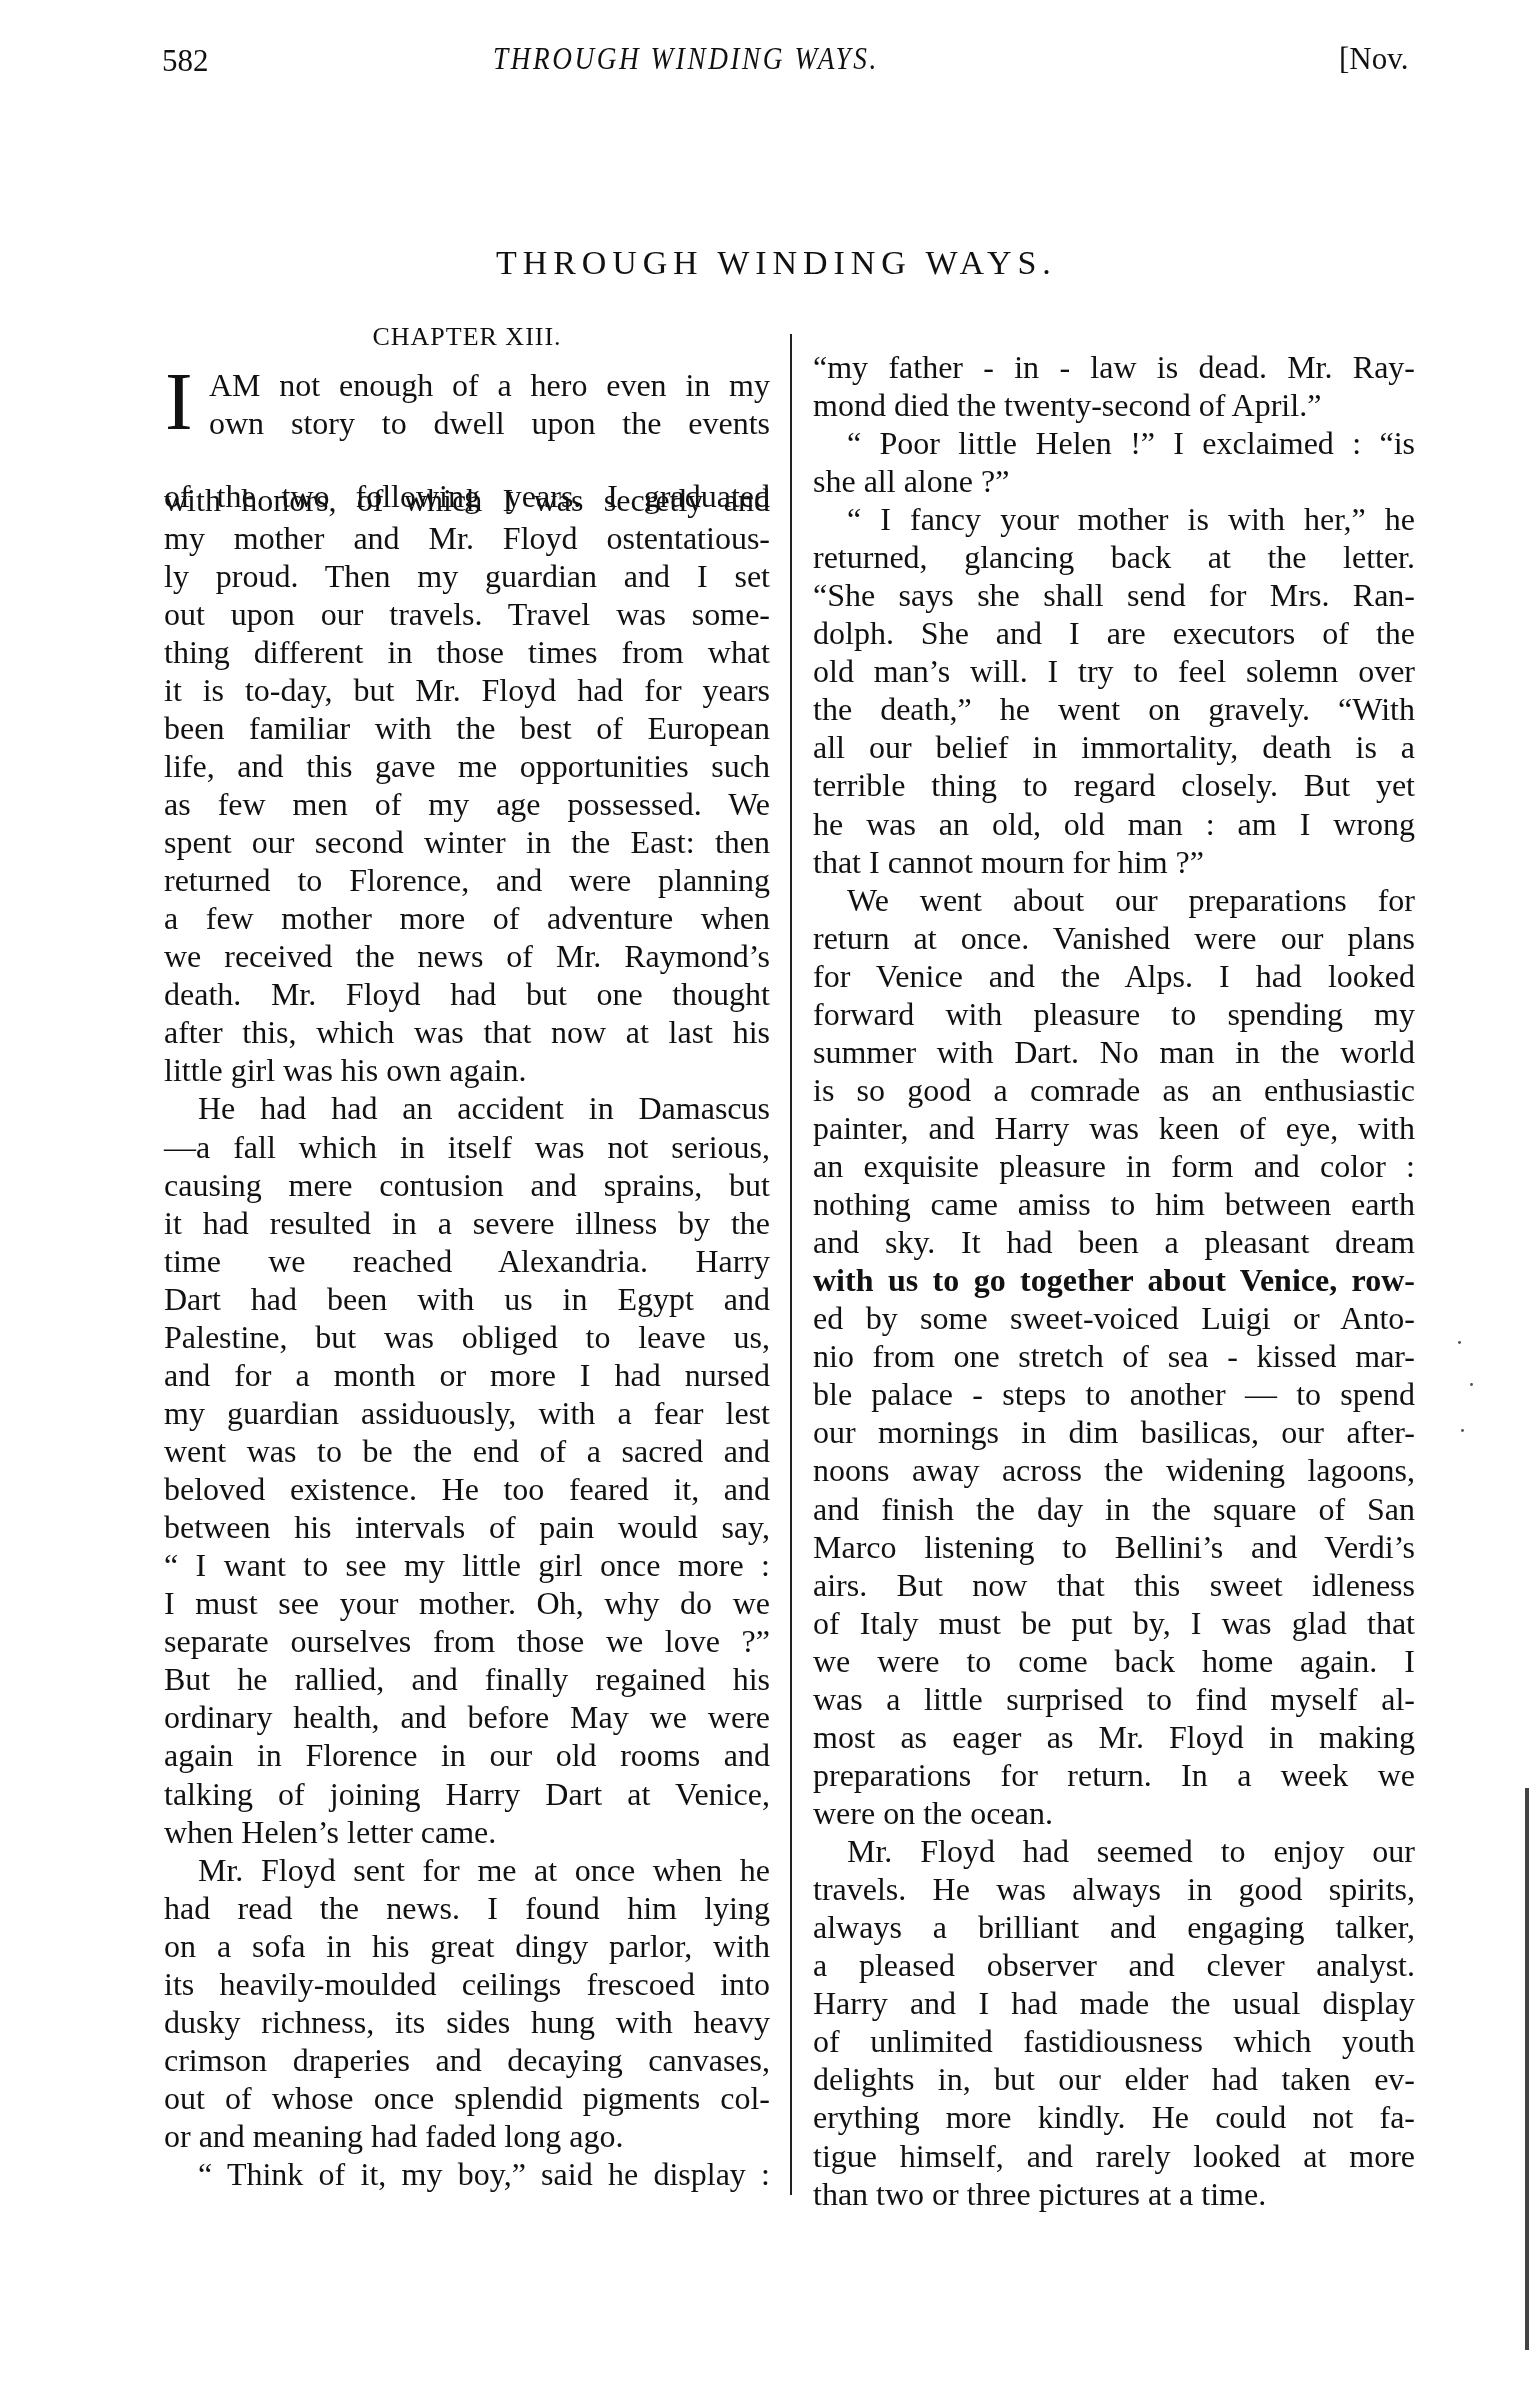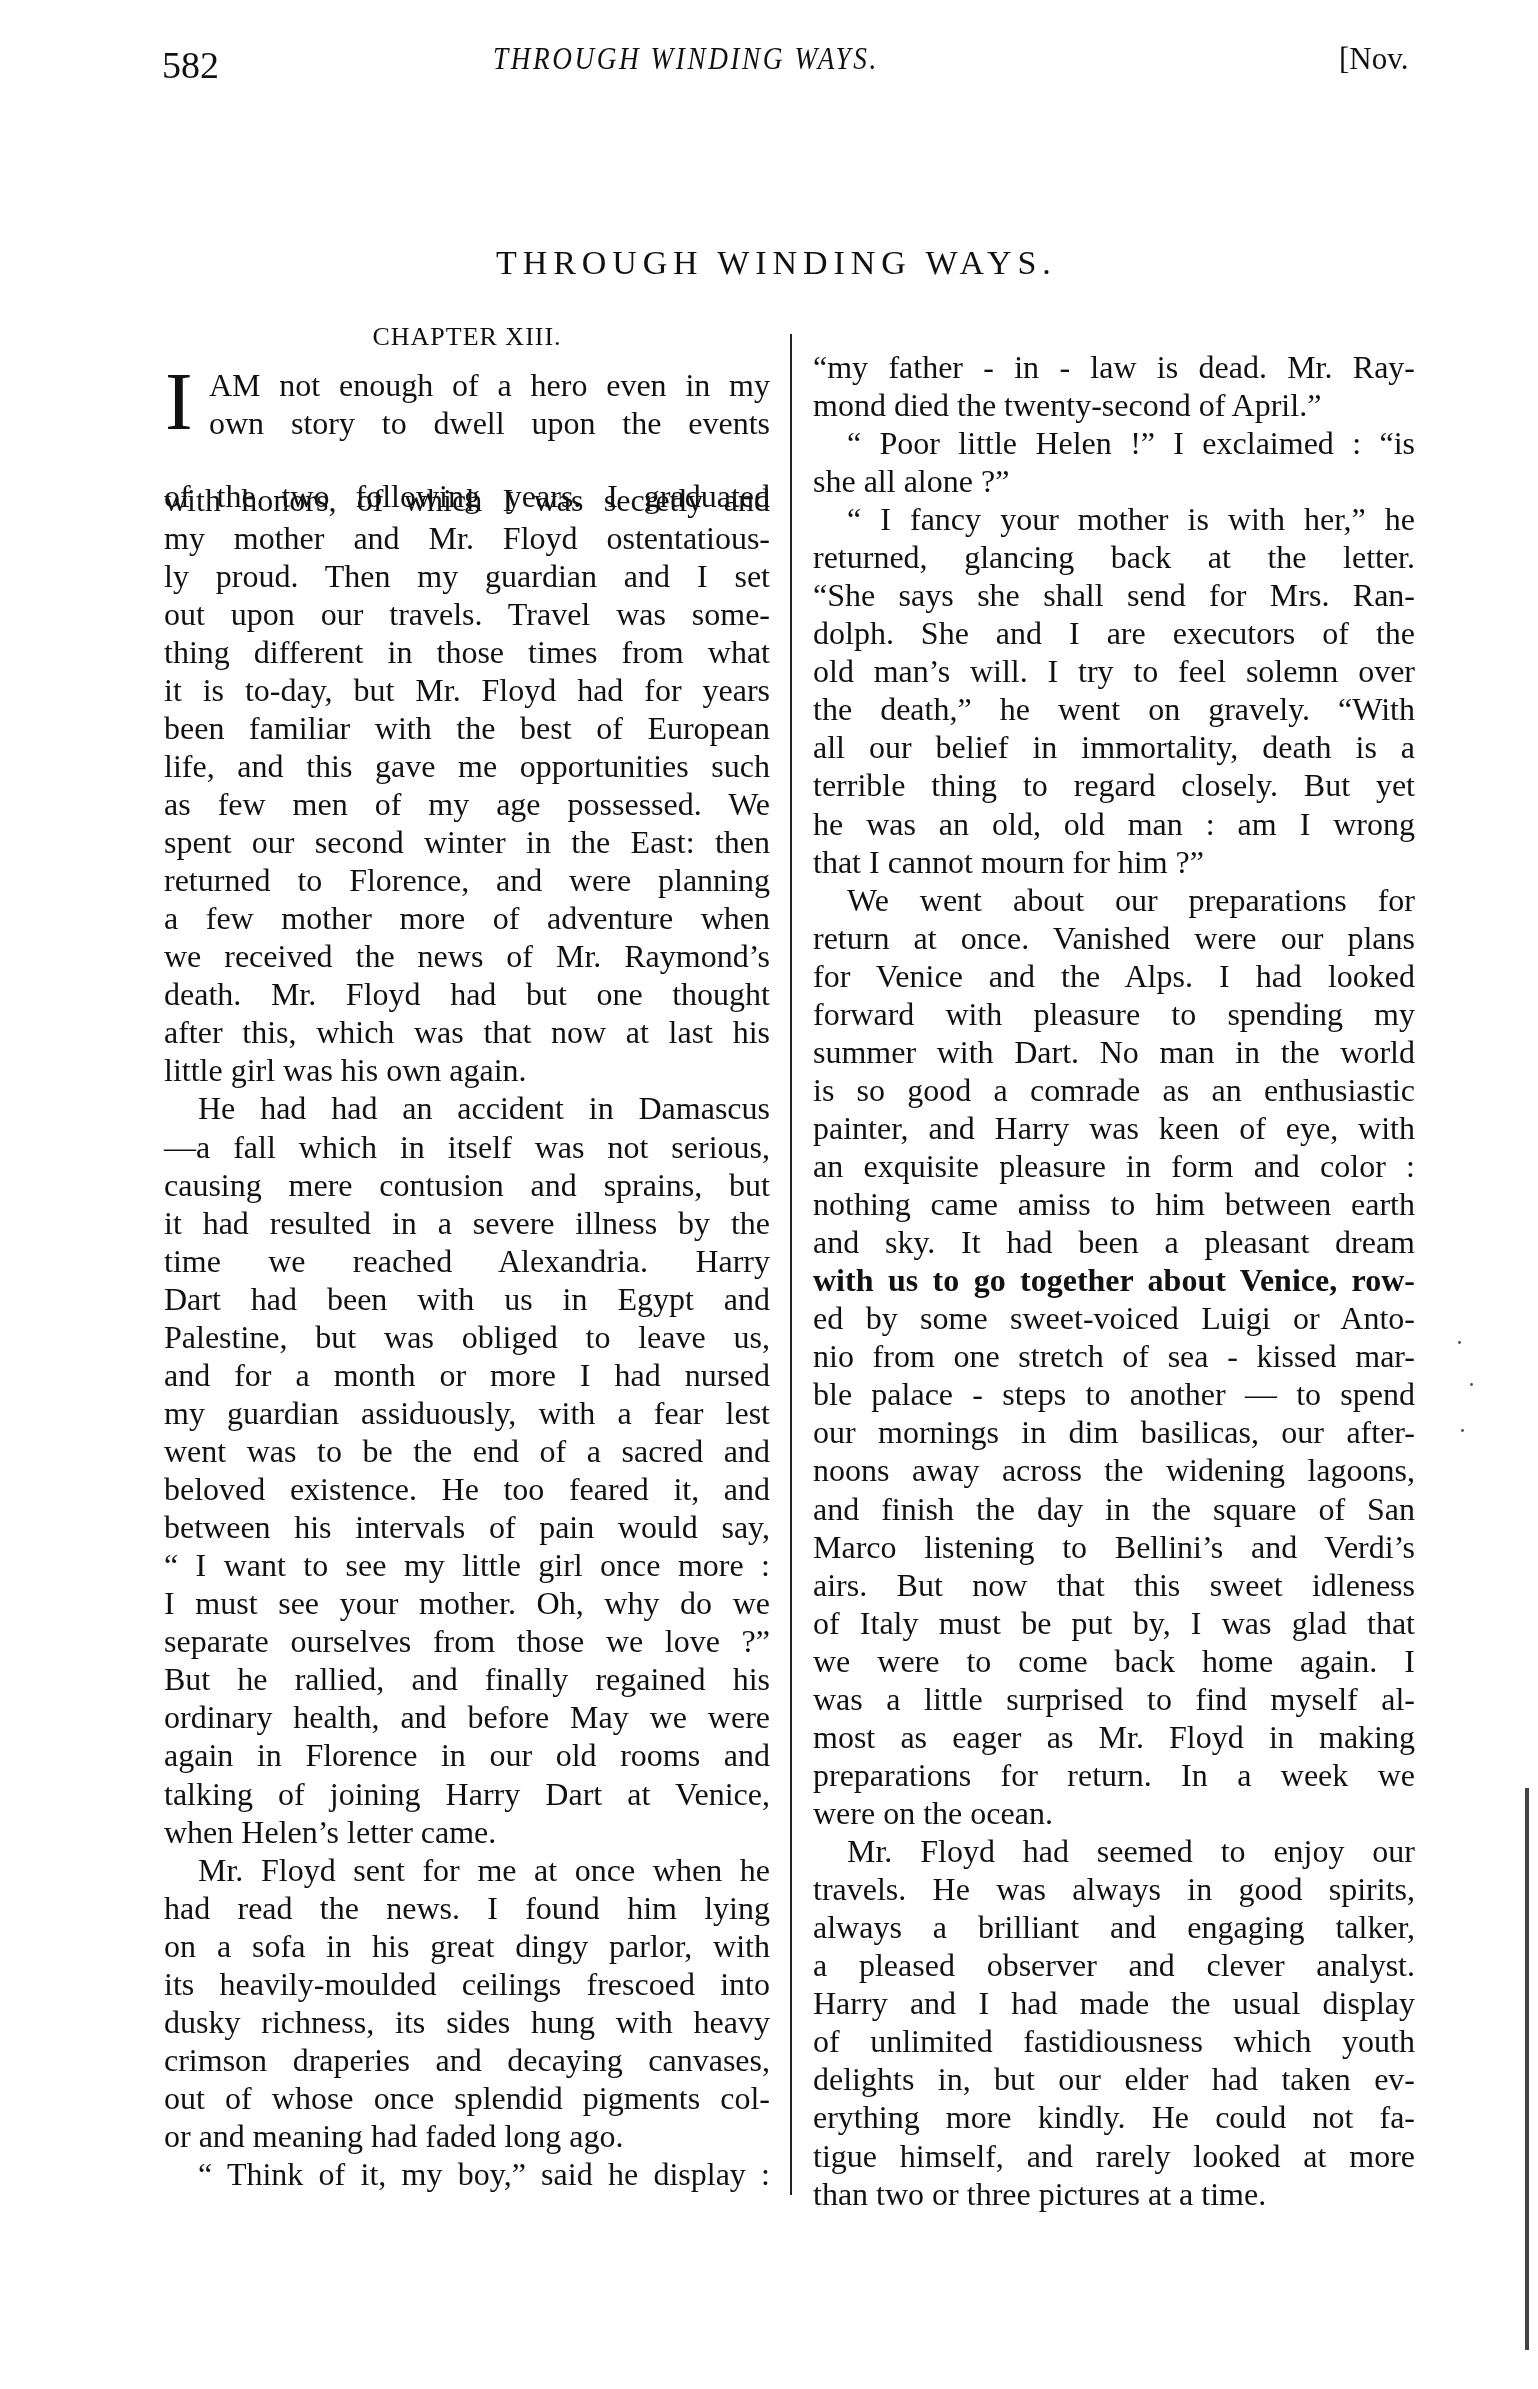--- a/index.html
+++ b/index.html
@@ -2,21 +2,21 @@
 <html style="font-size:7.8px"><head>
 <meta charset="utf-8">
 <style>
   html, body { margin: 0; padding: 0; background: #ffffff; }
   body { width: 1538px; height: 2389px; position: relative; overflow: hidden;
          font-family: "Liberation Serif", "DejaVu Serif", serif; color: #111; }
   .page { position: absolute; left: 0; top: 0; width: 1538px; height: 2389px; background: #fff; }
 
   
   .running-header { position: absolute; top: 39px; left: 0; width: 1538px; height: 44px; }
-  .page-number { position: absolute; left: 162px; top: 3.9px; font-size: 38px; }
+  .page-number { position: absolute; left: 162px; top: 3.9px; font-size: 31px; }
   .running-title { position: absolute; left: 493px; top: 2px; font-size: 31px; font-style: italic;
                    letter-spacing: 2.9px; transform: scaleX(0.88); transform-origin: left top; }
   .running-month { position: absolute; left: 1339px; top: 2px; font-size: 31px; }
 
   
   .article-title { position: absolute; top: 244px; left: 0; width: 1538px; text-align: center;
                    font-size: 34px; letter-spacing: 5.9px; padding-left: 14.7px; box-sizing: border-box; }
 
   
   .column { position: absolute; top: 0; }

